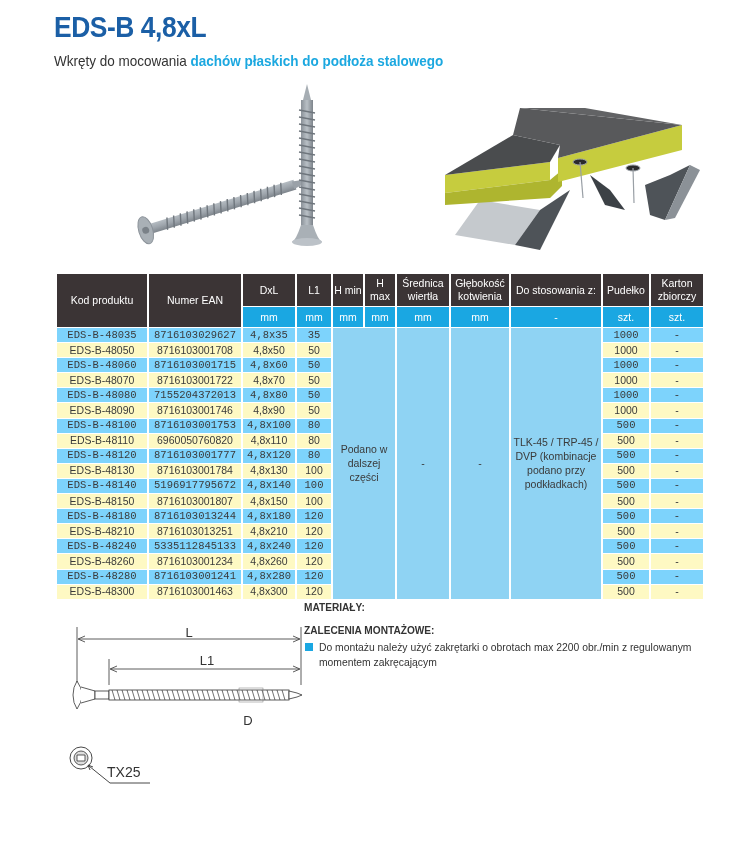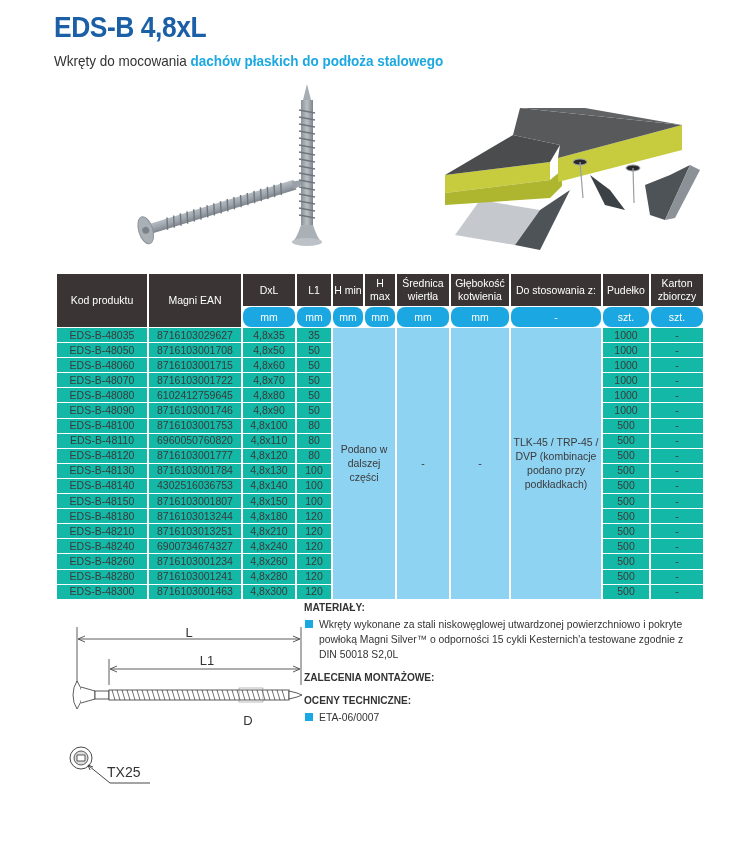--- a/index.html
+++ b/index.html
@@ -9,24 +9,24 @@
   .title { position: absolute; left: 54px; top: 10px; font-family: "Liberation Sans", sans-serif; font-weight: bold; font-size: 30px; color: #1b5fa6; letter-spacing: -0.5px; transform: scaleX(0.88); transform-origin: left top; }
   .subtitle { position: absolute; left: 54px; top: 52px; font-size: 15px; color: #333; transform: scaleX(0.9); transform-origin: left top; white-space: nowrap; }
   .subtitle .hl { color: #1ca8e0; font-weight: bold; }
 
   .photo-screws { position: absolute; left: 100px; top: 80px; width: 260px; height: 180px; }
   .photo-roof { position: absolute; left: 420px; top: 90px; width: 320px; height: 170px; }
 
   table.spec { position: absolute; left: 55px; top: 273px; border-collapse: separate; border-spacing: 2px 1px; font-size: 10.5px; table-layout: fixed; }
   table.spec th { background: #3b3435; color: #ffffff; font-weight: normal; text-align: center; vertical-align: middle; line-height: 13px; }
   table.spec th.hdr { height: 32px; }
-  table.spec th.unit { background: #1aa7e2; height: 20px; border-radius: 8px; }
+  table.spec th.unit { background: #1aa7e2; height: 20px; }
   table.spec td { text-align: center; height: 14.1px; line-height: 13px; padding: 0; color: #3a3a3a; }
-  table.spec tr.odd td.cell { background: #14b8a6; }
-  table.spec tr.even td.cell { background: #14b8a6; }
+  table.spec tr.odd td.cell { background: #7dd3fc; font-family: Liberation Mono, monospace; }
+  table.spec tr.even td.cell { background: #fef9c3; }
   table.spec td.merged { background: #8fd3f3; vertical-align: middle; line-height: 14px; }
 
   .diagram { position: absolute; left: 55px; top: 625px; width: 260px; height: 170px; }
 
   .info { position: absolute; left: 304px; top: 600px; width: 420px; font-size: 11px; line-height: 15px; color: #333; }
   .info h4 { font-size: 11px; font-weight: bold; color: #333; margin-bottom: 2px; transform: scaleX(0.92); transform-origin: left; }
   .info .sec { margin-bottom: 8px; }
   .info .item { position: relative; padding-left: 15px; }
   .info .bullet { position: absolute; left: 1px; top: 3px; width: 8px; height: 8px; background: #1aa7e2; }
   .info .item-text { display: block; transform: scaleX(0.94); transform-origin: left; }
@@ -145,21 +145,21 @@
       <col style="width:30px">
       <col style="width:52px">
       <col style="width:58px">
       <col style="width:90px">
       <col style="width:46px">
       <col style="width:52px">
   </colgroup>
   <thead>
     <tr>
       <th class="hdr" rowspan="2">Kod produktu</th>
-      <th class="hdr" rowspan="2">Magni EAN</th>
+      <th class="hdr" rowspan="2">Numer EAN</th>
       <th class="hdr">DxL</th>
       <th class="hdr">L1</th>
       <th class="hdr">H min</th>
       <th class="hdr">H max</th>
       <th class="hdr">Średnica wiertła</th>
       <th class="hdr">Głębokość kotwienia</th>
       <th class="hdr">Do stosowania z:</th>
       <th class="hdr">Pudełko</th>
       <th class="hdr">Karton zbiorczy</th>
     </tr>
@@ -207,21 +207,21 @@
       <tr class="even">
         <td class="cell">EDS-B-48070</td>
         <td class="cell">8716103001722</td>
         <td class="cell">4,8x70</td>
         <td class="cell">50</td>
         <td class="cell">1000</td>
         <td class="cell">-</td>
       </tr>
       <tr class="odd">
         <td class="cell">EDS-B-48080</td>
-        <td class="cell">6102412759645</td>
+        <td class="cell">7155204372013</td>
         <td class="cell">4,8x80</td>
         <td class="cell">50</td>
         <td class="cell">1000</td>
         <td class="cell">-</td>
       </tr>
       <tr class="even">
         <td class="cell">EDS-B-48090</td>
         <td class="cell">8716103001746</td>
         <td class="cell">4,8x90</td>
         <td class="cell">50</td>
@@ -255,21 +255,21 @@
       <tr class="even">
         <td class="cell">EDS-B-48130</td>
         <td class="cell">8716103001784</td>
         <td class="cell">4,8x130</td>
         <td class="cell">100</td>
         <td class="cell">500</td>
         <td class="cell">-</td>
       </tr>
       <tr class="odd">
         <td class="cell">EDS-B-48140</td>
-        <td class="cell">4302516036753</td>
+        <td class="cell">5196917795672</td>
         <td class="cell">4,8x140</td>
         <td class="cell">100</td>
         <td class="cell">500</td>
         <td class="cell">-</td>
       </tr>
       <tr class="even">
         <td class="cell">EDS-B-48150</td>
         <td class="cell">8716103001807</td>
         <td class="cell">4,8x150</td>
         <td class="cell">100</td>
@@ -287,21 +287,21 @@
       <tr class="even">
         <td class="cell">EDS-B-48210</td>
         <td class="cell">8716103013251</td>
         <td class="cell">4,8x210</td>
         <td class="cell">120</td>
         <td class="cell">500</td>
         <td class="cell">-</td>
       </tr>
       <tr class="odd">
         <td class="cell">EDS-B-48240</td>
-        <td class="cell">6900734674327</td>
+        <td class="cell">5335112845133</td>
         <td class="cell">4,8x240</td>
         <td class="cell">120</td>
         <td class="cell">500</td>
         <td class="cell">-</td>
       </tr>
       <tr class="even">
         <td class="cell">EDS-B-48260</td>
         <td class="cell">8716103001234</td>
         <td class="cell">4,8x260</td>
         <td class="cell">120</td>
@@ -395,28 +395,21 @@
     <path d="M22,130 L30,130 L30,136 L22,136 Z" stroke-width="0.8" fill="#fff"></path>
     <polyline points="34,141 55,158 95,158" fill="none" stroke-width="0.9"></polyline>
     <polyline points="35,145 33,140 38,142" fill="none" stroke-width="0.9"></polyline>
   </g>
   <text x="52" y="152" font-size="14" fill="#333">TX25</text>
 </svg>
 
 <div class="info">
   <div class="sec">
     <h4>MATERIAŁY:</h4>
-    <div class="item">
-      <span class="bullet"></span>
-      <span class="item-text">Wkręty wykonane za stali niskowęglowej utwardzonej powierzchniowo i pokryte powłoką Magni Silver™ o odporności 15 cykli Kesternich'a testowane zgodnie z DIN 50018 S2,0L</span>
-    </div>
   </div>
   <div class="sec">
     <h4>ZALECENIA MONTAŻOWE:</h4>
-  </div>
-  <div class="sec">
-    <h4>OCENY TECHNICZNE:</h4>
     <div class="item">
       <span class="bullet"></span>
-      <span class="item-text">ETA-06/0007</span>
+      <span class="item-text">Do montażu należy użyć zakrętarki o obrotach max 2200 obr./min z regulowanym momentem zakręcającym</span>
     </div>
   </div>
 </div>
 
 </body></html>

